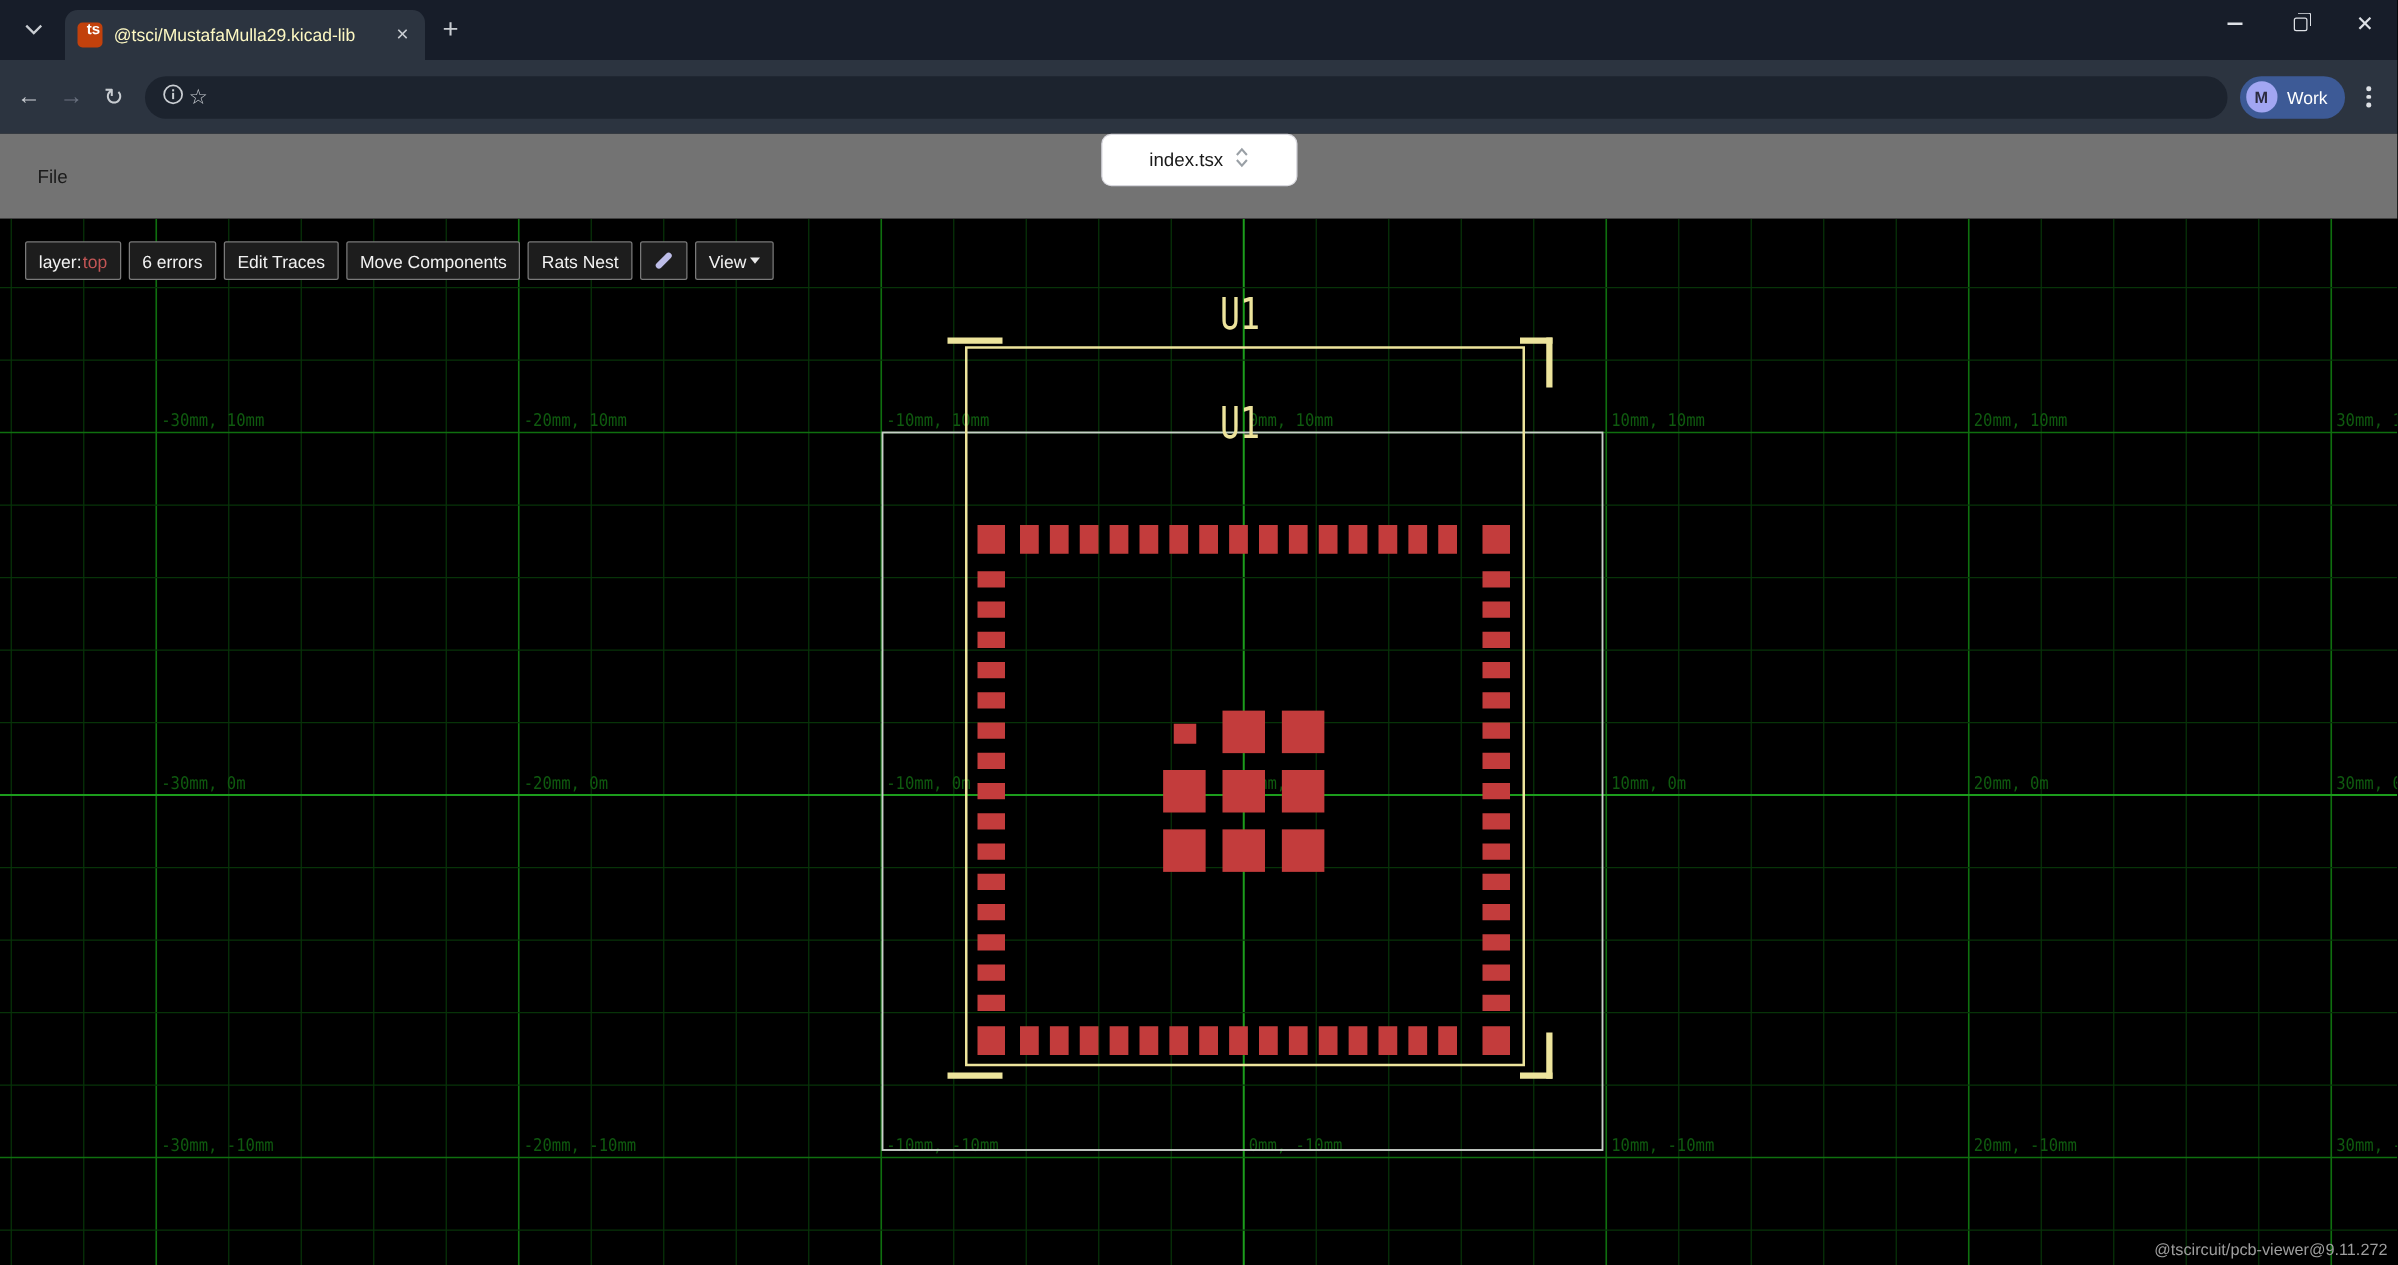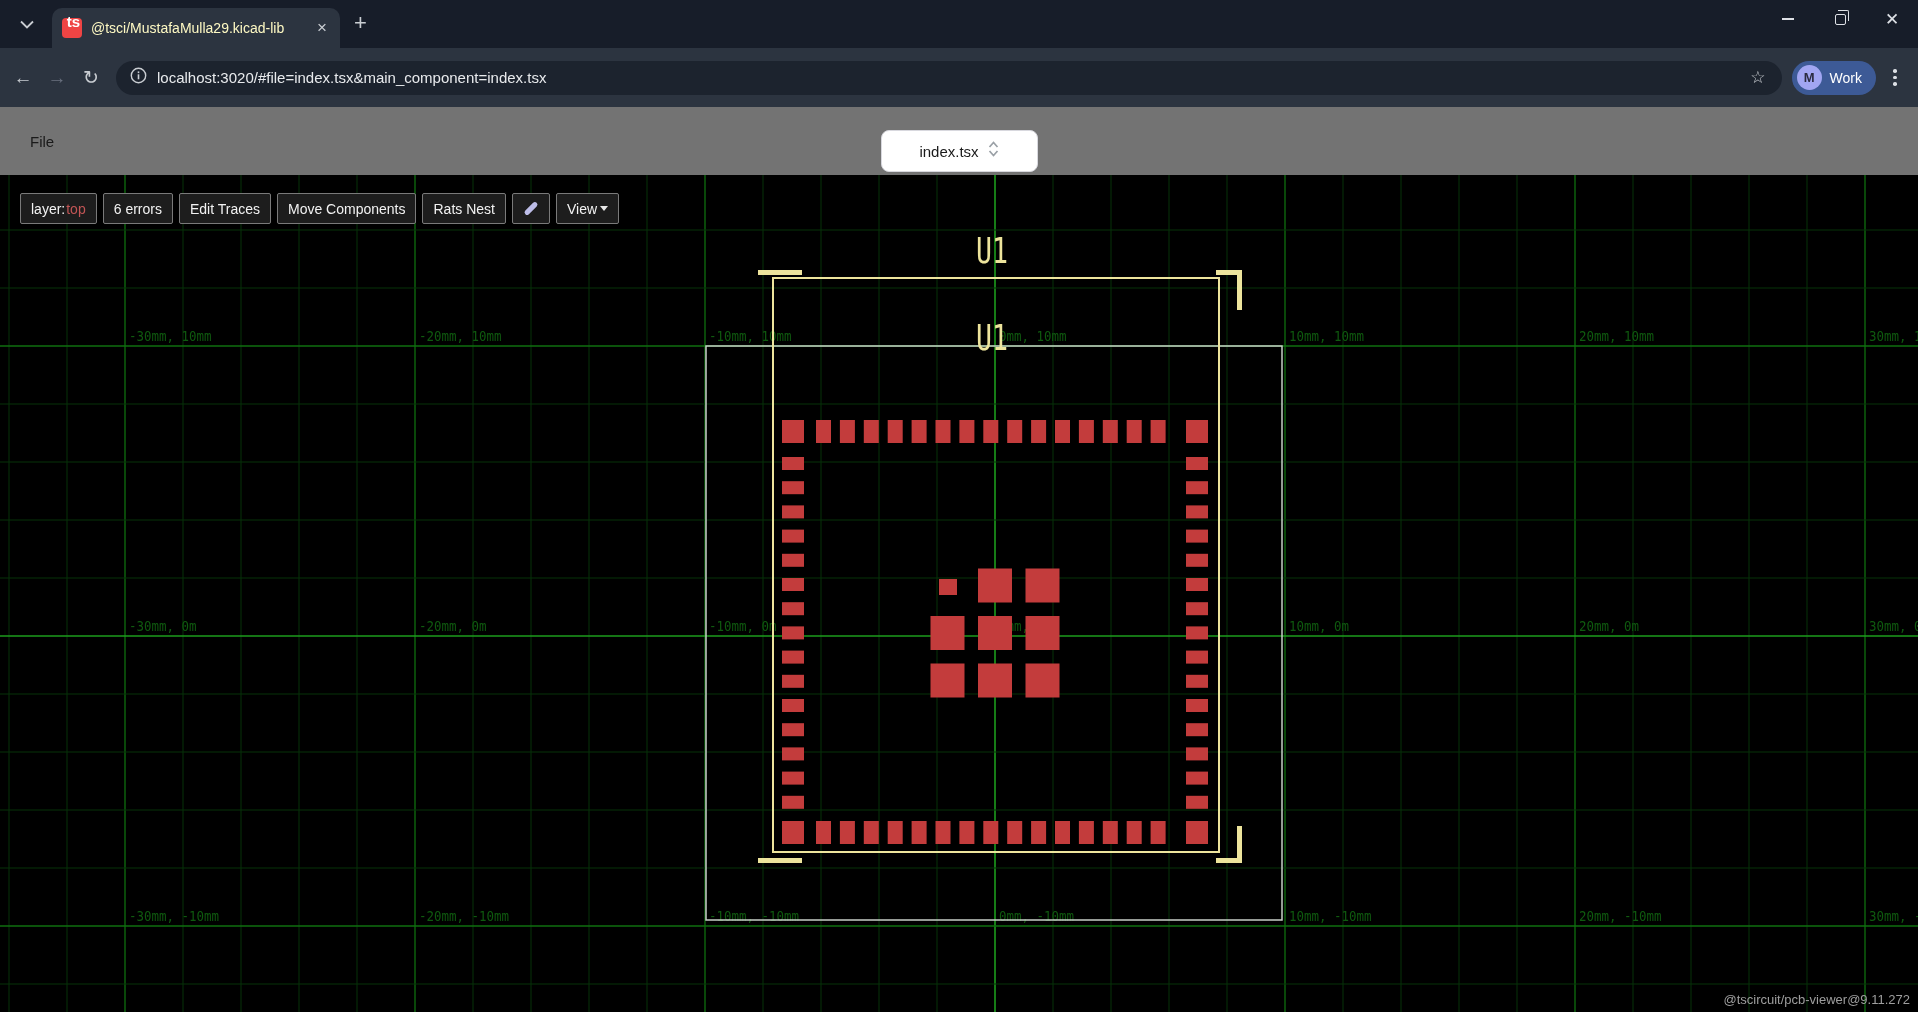--- a/index.html
+++ b/index.html
@@ -4,21 +4,21 @@
 <style>
   * { box-sizing: border-box; margin: 0; padding: 0; }
   html,body { width:1918px; height:1012px; overflow:hidden; }
   body { font-family: "Liberation Sans", sans-serif; background:#000; }
   .window { position:relative; width:1918px; height:1012px; background:#000; }
 
   
   .tabstrip { height:48px; background:#171D29; display:flex; align-items:flex-end; position:relative; }
   .tab-search-btn { width:30px; height:30px; margin:0 10px 9px 12px; border-radius:50%; display:flex; align-items:center; justify-content:center; color:#C9CDD2; }
   .tab { width:288px; height:40px; background:#2C3440; border-radius:10px 10px 0 0; display:flex; align-items:center; padding:0 8px 0 10px; position:relative; }
-  .favicon { width:20px; height:20px; border-radius:4px; background:#ef4444; color:#fff; font-size:15px; font-weight:bold; display:flex; align-items:flex-end; justify-content:flex-end; padding:8px 2px; flex:none; }
+  .favicon { width:20px; height:20px; border-radius:4px; background:#c2410c; color:#fff; font-size:12px; font-weight:bold; display:flex; align-items:flex-end; justify-content:flex-end; padding:8px 2px; flex:none; }
   .tab-title { color:#fef9c3; font-size:14px; margin-left:9px; white-space:nowrap; overflow:hidden; text-overflow:clip; flex:1; }
   .tab-close { color:#C9CDD2; font-size:17px; width:20px; height:20px; line-height:19px; text-align:center; border-radius:50%; flex:none; }
   .newtab { color:#C9CDD2; font-size:22px; font-weight:300; margin:0 0 12px 14px; }
   .win-controls { position:absolute; right:0; top:0; height:38px; display:flex; }
   .win-btn { width:52px; height:38px; display:flex; align-items:center; justify-content:center; color:#DEE1E6; }
   .win-min-glyph { width:12px; height:1.5px; background:#DEE1E6; display:block; }
   .win-restore-glyph { width:11px; height:11px; border:1.2px solid #DEE1E6; border-radius:2px; position:relative; display:block; }
   .win-restore-glyph:before { content:""; position:absolute; left:2px; top:-4.5px; width:10px; height:10px; border-top:1.2px solid #DEE1E6; border-right:1.2px solid #DEE1E6; border-radius:0 2px 0 0; }
   .win-close-glyph { font-size:17px; line-height:1; color:#DEE1E6; font-weight:300; }
 
@@ -31,21 +31,21 @@
   .bookmark { font-size:17px; color:#C9CDD2; flex:none; padding:0 4px; }
   .profile-chip { height:34px; border-radius:17px; background:#3D5A96; display:flex; align-items:center; padding:0 14px 0 5px; flex:none; }
   .avatar { width:25px; height:25px; border-radius:50%; background:#A2A6F2; color:#2B2B40; font-size:13px; font-weight:bold; display:flex; align-items:center; justify-content:center; }
   .profile-name { color:#fff; font-size:14px; margin-left:8px; }
   .kebab { width:26px; height:34px; display:flex; flex-direction:column; align-items:center; justify-content:center; gap:3px; margin-left:6px; flex:none; }
   .kebab i { width:3.5px; height:3.5px; border-radius:50%; background:#DEE1E6; display:block; }
 
   
   .appbar { height:68px; background:#737373; position:relative; display:flex; align-items:center; }
   .file-menu { font-size:15px; color:#1a1a1a; margin-left:26px; padding:6px 4px; }
-  .file-select { position:absolute; left:881px; top:23px; width:157px; height:42px; border:1px solid #D8D8DE; border-radius:8px; background:#fff; display:flex; align-items:center; justify-content:center; gap:8px; }
+  .file-select { position:absolute; left:881px; top:0; width:157px; height:42px; border:1px solid #D8D8DE; border-radius:8px; background:#fff; display:flex; align-items:center; justify-content:center; gap:8px; }
   .file-select-value { font-size:15px; color:#1a1a1a; }
   .seg-control { position:absolute; right:16px; top:12px; height:44px; background:#F1F3F4; border-radius:9px; display:flex; align-items:center; padding:0 6px; gap:2px; }
   .seg-item { display:flex; align-items:center; gap:7px; padding:8px 12px; border-radius:7px; font-size:15px; color:#5F6368; }
   .seg-item.active { background:#fff; color:#17181A; font-weight:600; box-shadow:0 1px 2px rgba(0,0,0,.18); border:1px solid #E3E5E8; }
   .seg-dot { width:10px; height:10px; border-radius:50%; background:#4285F4; flex:none; }
   .seg-more { font-size:17px; color:#5F6368; letter-spacing:1px; padding:0 10px; }
 
   
   .canvas { position:relative; width:1918px; height:837px; background:#000; overflow:hidden; }
   .canvas svg { position:absolute; left:0; top:0; }
@@ -92,21 +92,20 @@
     <div class="nav-icon disabled">→</div>
     <div class="nav-icon">↻</div>
     <div class="omnibox">
       <span>
         <svg width="17" height="17" viewBox="0 0 17 17">
             <circle cx="8.5" cy="8.5" r="7.2" fill="none" stroke="#C9CDD2" stroke-width="1.4"></circle>
             <rect x="7.7" y="7.3" width="1.6" height="5" fill="#C9CDD2"></rect>
             <rect x="7.7" y="4.4" width="1.6" height="1.7" fill="#C9CDD2"></rect>
           </svg>
       </span>
-      <span class="url-text">localhost:3020/#file=index.tsx&amp;main_component=index.tsx</span>
       <span class="bookmark">☆</span>
     </div>
     <div class="profile-chip">
       <span class="avatar">M</span>
       <span class="profile-name">Work</span>
     </div>
     <div class="kebab">
         <i></i>
         <i></i>
         <i></i>

